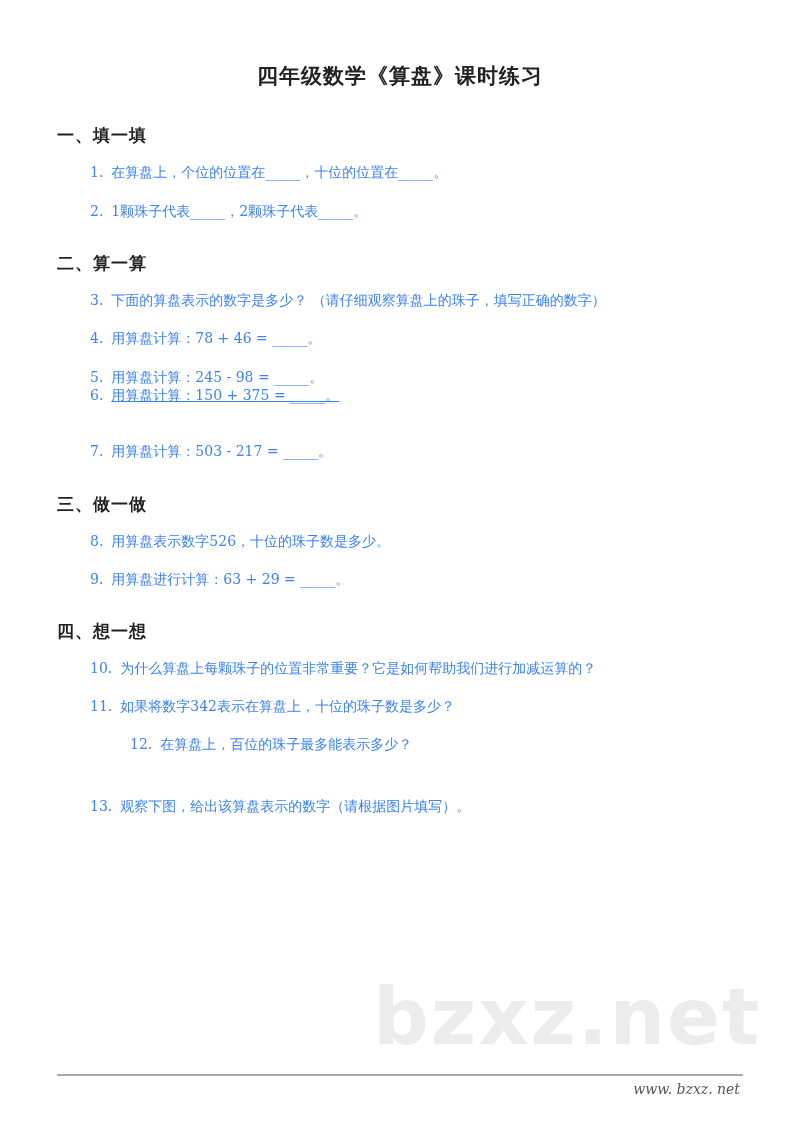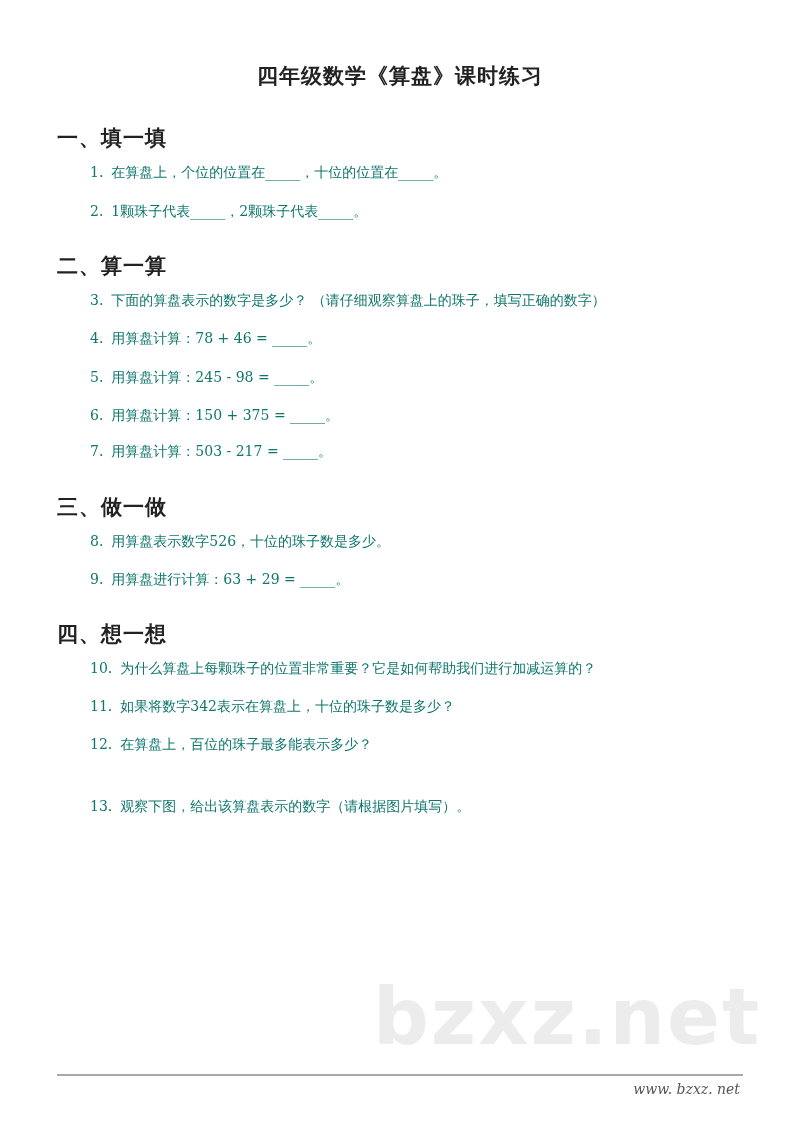--- a/index.html
+++ b/index.html
@@ -8,24 +8,24 @@
       font-family: "DejaVu Serif", "Liberation Serif", serif; color: #2a2a2a;
     }
     .title {
       position: absolute; top: 62px; left: 0; width: 800px; text-align: center;
       font-family: "DejaVu Sans", "Liberation Sans", sans-serif;
       font-size: 21px; font-weight: bold; color: #222; letter-spacing: 1px;
     }
     .section-head {
       position: absolute; left: 57px;
       font-family: "DejaVu Sans", "Liberation Sans", sans-serif;
-      font-size: 21px; font-weight: bold; color: #222; letter-spacing: 1px;
+      font-size: 17px; font-weight: bold; color: #222; letter-spacing: 1px;
     }
     .item {
-      position: absolute; left: 90px; font-size: 14px; color: #0f766e; white-space: nowrap;
+      position: absolute; left: 90px; font-size: 14px; color: #3b82f6; white-space: nowrap;
     }
     .item .num { display: inline-block; margin-right: 8px; }
     .watermark {
       position: absolute; left: 373px; top: 978px;
       font-family: "DejaVu Sans", "Liberation Sans", sans-serif;
       font-size: 78px; font-weight: bold; color: #ececec; letter-spacing: 2px; line-height: 1;
     }
     .footer-line {
       position: absolute; left: 57px; top: 1074px; width: 686px; height: 0;
       border-top: 2px solid #a8a8a8;
@@ -52,21 +52,21 @@
 <div class="section-head" style="top:252px;">二、算一算</div>
 <div class="item" style="top:292px;">
   <span class="num">3.</span><span>下面的算盘表示的数字是多少？ （请仔细观察算盘上的珠子，填写正确的数字）</span>
 </div>
 <div class="item" style="top:330px;">
   <span class="num">4.</span><span>用算盘计算：78 + 46 = _____。</span>
 </div>
 <div class="item" style="top:369px;">
   <span class="num">5.</span><span>用算盘计算：245 - 98 = _____。</span>
 </div>
-<div class="item" style="top:407px;">
+<div class="item" style="top:387px;text-decoration:underline;">
   <span class="num">6.</span><span>用算盘计算：150 + 375 = _____。</span>
 </div>
 <div class="item" style="top:443px;">
   <span class="num">7.</span><span>用算盘计算：503 - 217 = _____。</span>
 </div>
 
 <div class="section-head" style="top:493px;">三、做一做</div>
 <div class="item" style="top:533px;">
   <span class="num">8.</span><span>用算盘表示数字526，十位的珠子数是多少。</span>
 </div>
@@ -74,21 +74,21 @@
   <span class="num">9.</span><span>用算盘进行计算：63 + 29 = _____。</span>
 </div>
 
 <div class="section-head" style="top:620px;">四、想一想</div>
 <div class="item" style="top:660px;">
   <span class="num">10.</span><span>为什么算盘上每颗珠子的位置非常重要？它是如何帮助我们进行加减运算的？</span>
 </div>
 <div class="item" style="top:698px;">
   <span class="num">11.</span><span>如果将数字342表示在算盘上，十位的珠子数是多少？</span>
 </div>
-<div class="item" style="top:736px;">
+<div class="item" style="top:736px;margin-left:40px;">
   <span class="num">12.</span><span>在算盘上，百位的珠子最多能表示多少？</span>
 </div>
 <div class="item" style="top:774px;margin-top:24px;">
   <span class="num">13.</span><span>观察下图，给出该算盘表示的数字（请根据图片填写）。</span>
 </div>
 
 <div class="watermark">bzxz.net</div>
 <div class="footer-line"></div>
 <div class="footer-url">www. bzxz. net</div>
 

